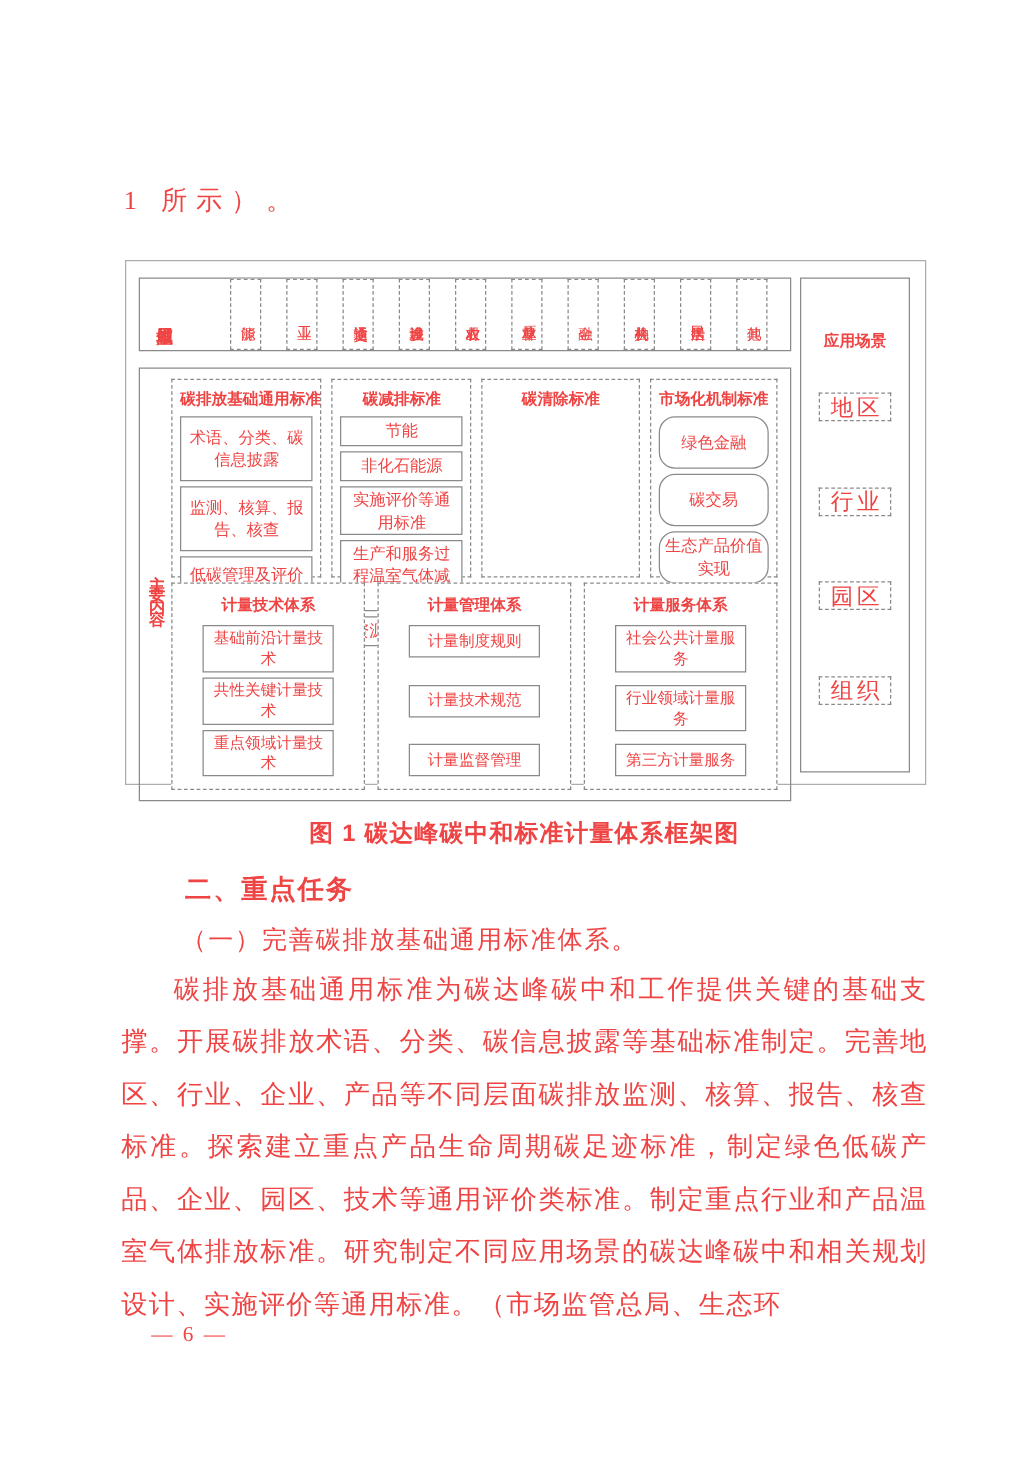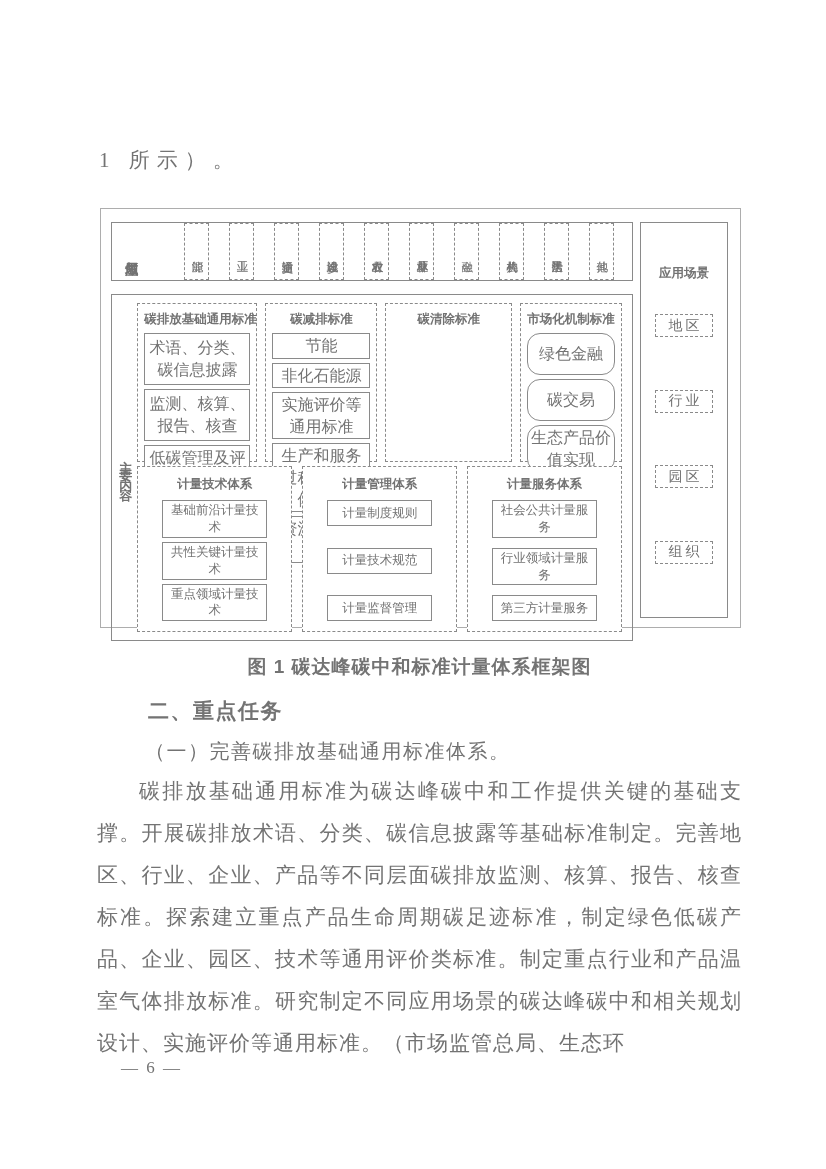--- a/index.html
+++ b/index.html
@@ -1,19 +1,19 @@
 <!DOCTYPE html>
 <html><head>
 <meta charset="utf-8">
 <style>
   * { margin:0; padding:0; box-sizing:border-box; }
   html,body { background:#e8e8e8; }
   .page {
     position:relative; width:826px; height:1169px; background:#ffffff;
-    font-family:"Liberation Serif","DejaVu Serif",serif; color:#737373;
+    font-family:"Liberation Serif","DejaVu Serif",serif; color:#ef4444;
     margin:0 auto; overflow:hidden;
   }
   .intro {
     position:absolute; top:146px; left:99px;
     font-size:21px; letter-spacing:7px;
   }
   
   .diagram {
     position:absolute; top:208px; left:100px; width:641px; height:420px;
     border:1px solid #adadad; background:#fff;
@@ -55,21 +55,21 @@
   }
   .g-title {
     font-family:"Liberation Sans","DejaVu Sans",sans-serif;
     font-weight:bold; font-size:12.5px; text-align:center;
     padding:2px 0 5px; white-space:nowrap;
   }
   .g-body { flex:1; display:flex; flex-direction:column; justify-content:space-between; gap:4px; }
   .g-item {
     border:1px solid #8a8a8a; background:#fff;
     display:flex; align-items:center; justify-content:center;
-    text-align:center; font-size:16px; line-height:1.35;
+    text-align:center; font-size:13px; line-height:1.35;
     padding:1px 3px; min-height:24px;
   }
   .sg1 { flex:1.17; } .sg2 { flex:1.08; } .sg3 { flex:1.24; } .sg4 { flex:0.97; }
   .sg1 .g-item:nth-child(-n+2) { min-height:52px; }
   .sg1 .g-item:nth-child(3)    { min-height:30px; }
   .sg3 .g-item { min-height:46px; }
   .sg4 .g-item { min-height:42px;border-radius:13px; }
   .row2 .group { flex:1; padding:6px 8px 10px; }
   .row2 .g-title { padding:3px 0 7px; }
   .row2 .g-item { margin:0 16px; min-height:26px; font-size:12.5px; }
@@ -82,21 +82,21 @@
     font-weight:bold; font-size:12.5px; margin-top:42px; white-space:nowrap;
   }
   .rc-items {
     flex:1; align-self:stretch;
     display:flex; flex-direction:column; align-items:center;
     justify-content:space-between; margin:32px 0 53px;
   }
   .rc-item {
     border:1px dashed #8a8a8a; width:58px; height:23px;
     display:flex; align-items:center; justify-content:center;
-    font-size:14px; letter-spacing:3px; text-indent:3px;
+    font-size:18px; letter-spacing:3px; text-indent:3px;
   }
   
   .caption {
     position:absolute; top:654px; left:97px; width:645px;
     text-align:center; font-weight:bold; font-size:19px; letter-spacing:1px;
     font-family:"Liberation Sans","DejaVu Sans",sans-serif;
   }
   .heading {
     position:absolute; top:697px; left:148px;
     font-family:"Liberation Sans","DejaVu Sans",sans-serif;

